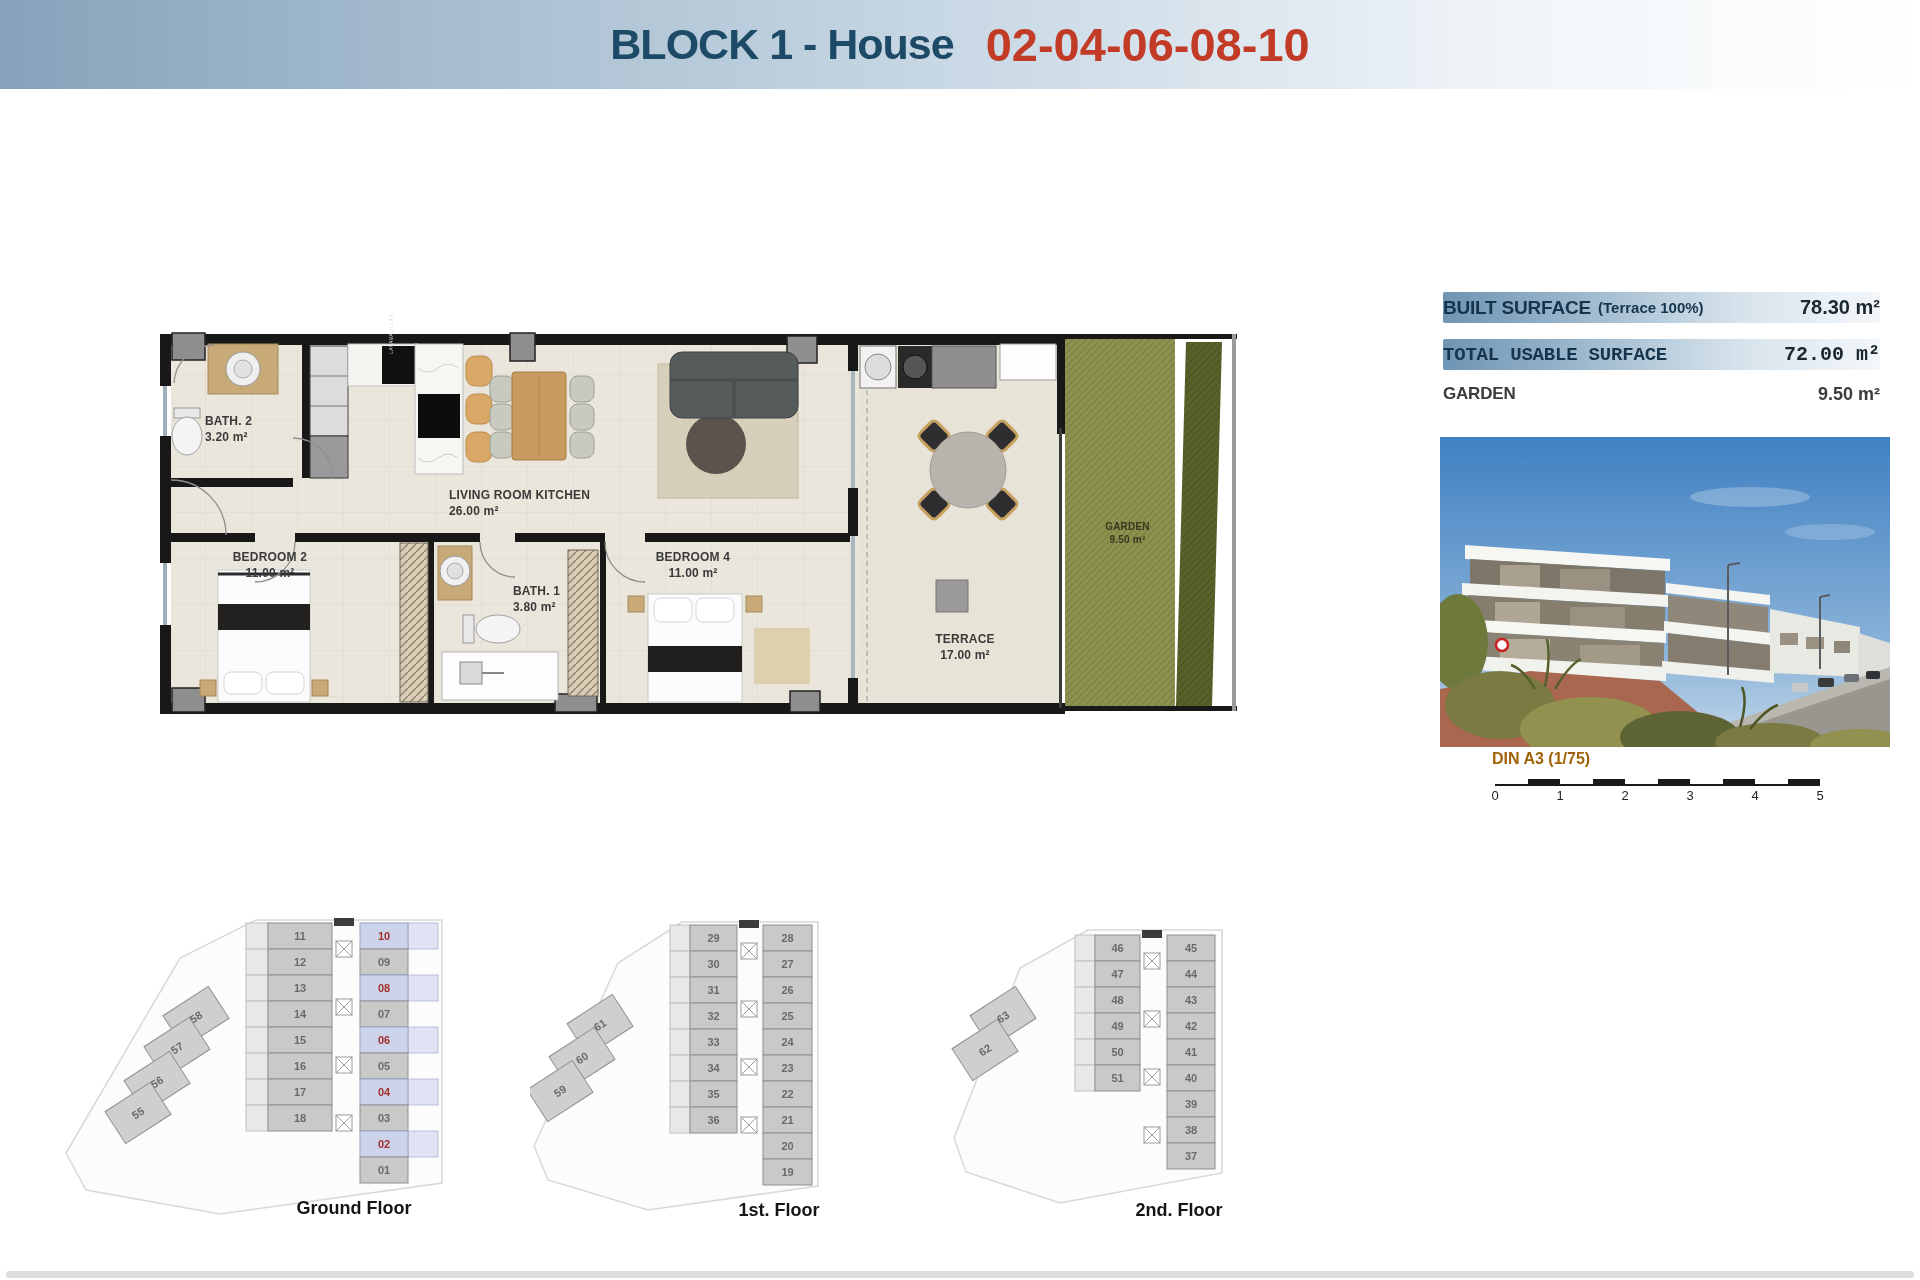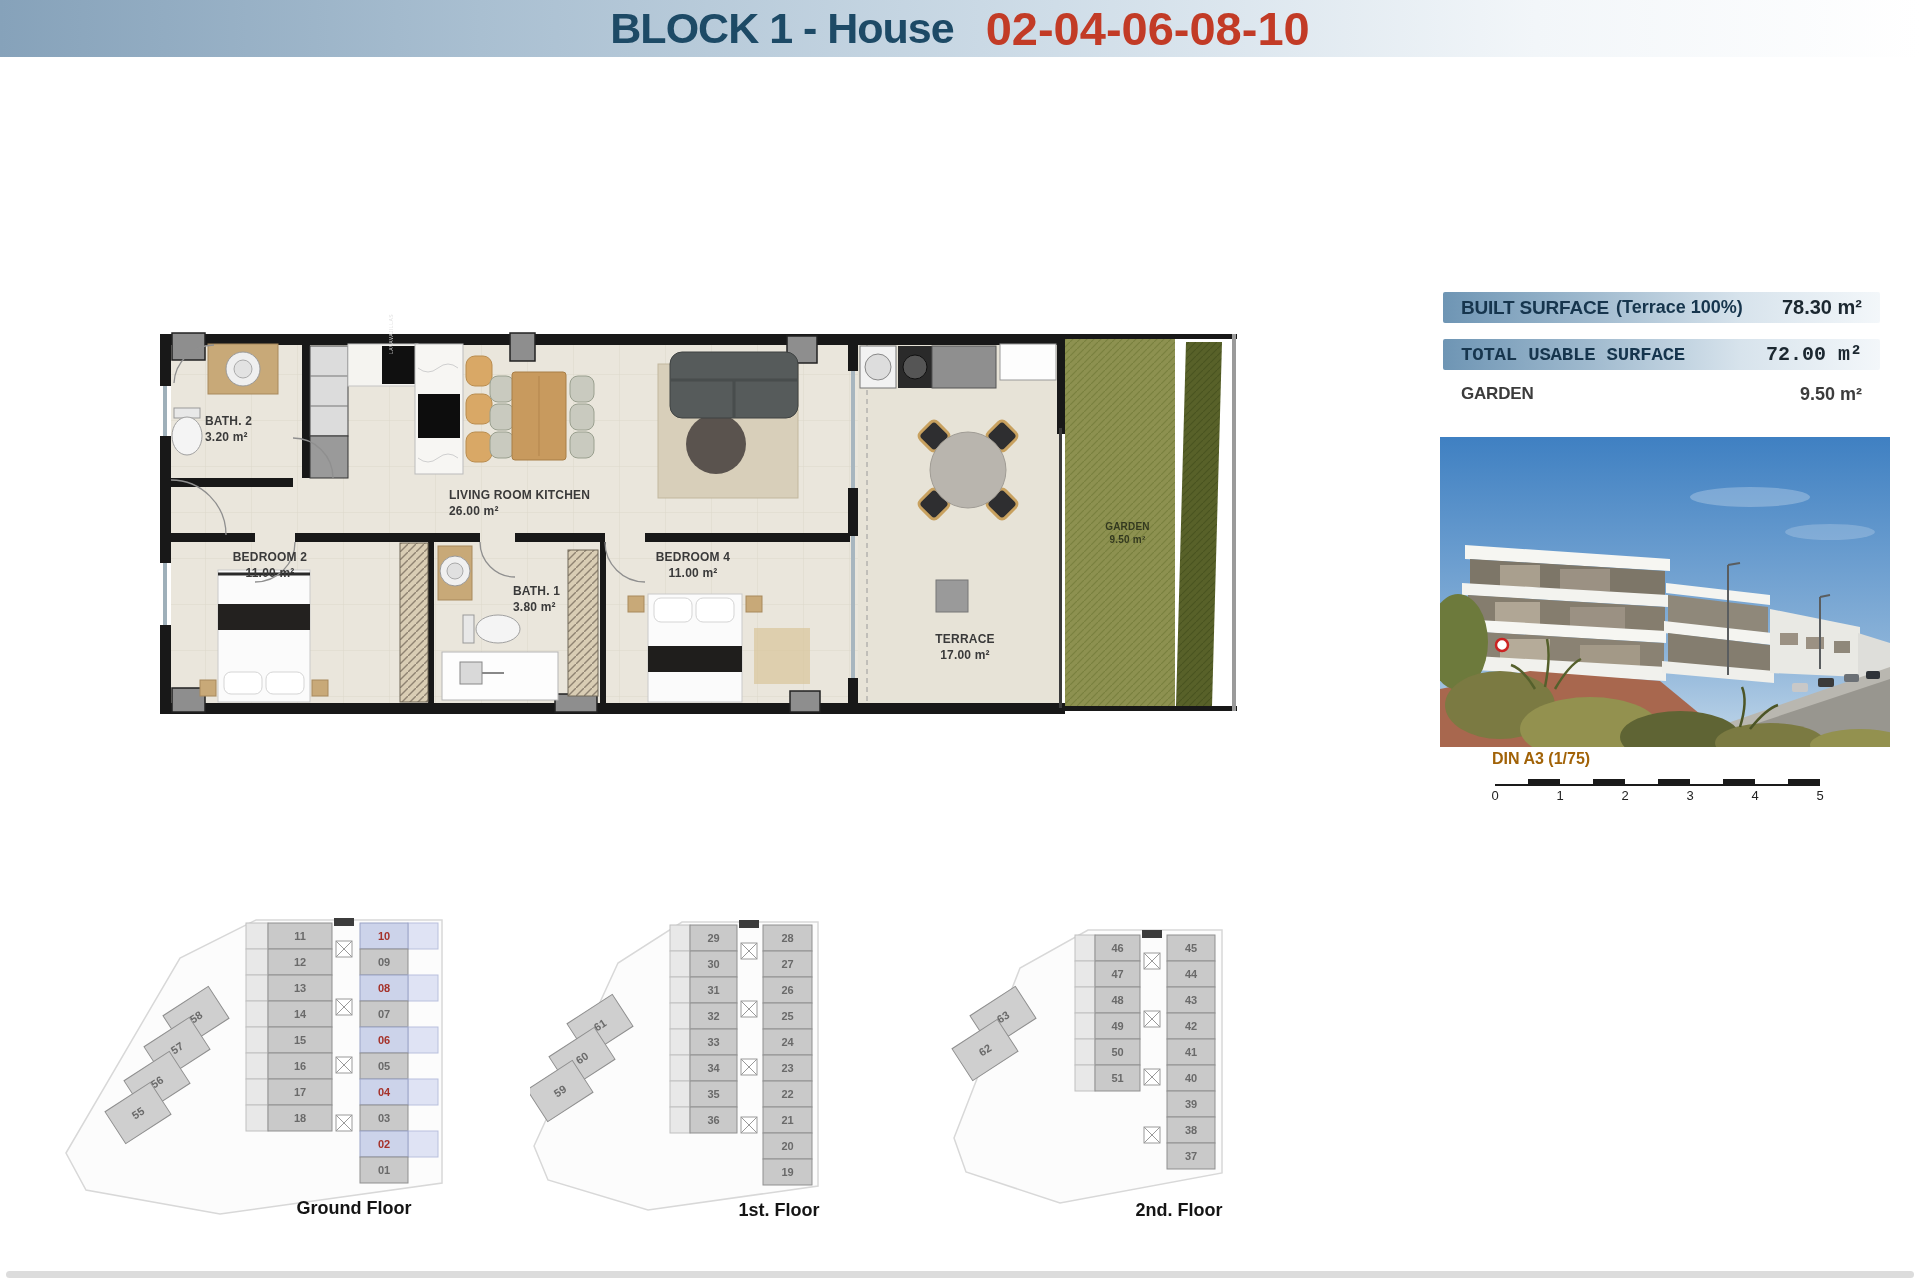--- a/index.html
+++ b/index.html
@@ -1,38 +1,38 @@
 <!DOCTYPE html>
 <html><head>
 <meta charset="utf-8">
 <style>
   html,body{margin:0;padding:0;background:#fff;}
   body{font-family:"Liberation Sans",sans-serif;}
   #page{position:relative;width:1920px;height:1280px;background:#ffffff;overflow:hidden;}
 
   
-  #header{position:absolute;left:0;top:0;width:1920px;height:57px;
+  #header{position:absolute;left:0;top:0;width:1920px;height:89px;
     background:linear-gradient(90deg,#86a2ba 0%,#a9bfd1 25%,#cfdde8 55%,#f2f6f9 80%,#ffffff 100%);
     display:flex;align-items:center;justify-content:center;}
   #header .t1{color:#1d4a66;font-size:43px;font-weight:bold;letter-spacing:-1px;}
   #header .t2{color:#c23b26;font-size:47px;font-weight:bold;margin-left:32px;letter-spacing:0px;}
 
   
   #plan{position:absolute;left:160px;top:328px;width:1085px;height:392px;}
   #plan svg{position:absolute;left:0;top:0;}
   .lbl{position:absolute;font-size:12px;font-weight:600;color:#3a3a3a;line-height:1.3;letter-spacing:.2px;white-space:nowrap;}
   .lbl.center{text-align:center;}
   .lbl .area{font-weight:600;}
   #dw-label{position:absolute;left:228px;top:26px;font-size:5px;color:#ddd;transform:rotate(-90deg);transform-origin:left top;letter-spacing:.5px;}
 
   
-  .srow{position:absolute;left:1443px;width:437px;height:31px;display:flex;align-items:center;padding:0 18px;box-sizing:border-box;}
+  .srow{position:absolute;left:1443px;width:437px;height:31px;display:flex;align-items:center;padding:0 0;box-sizing:border-box;}
   .srow.bar{background:linear-gradient(90deg,#6e95b4 0%,#9db8cd 32%,#d7e3ec 68%,#f3f7fa 100%);border-radius:2px;}
   .srow .lab{font-weight:bold;font-size:19px;color:#16354d;letter-spacing:-.2px;}
-  .srow .note{font-size:18px;color:#16354d;margin-left:7px;font-weight:600;}
+  .srow .note{font-size:15px;color:#16354d;margin-left:7px;font-weight:600;}
   .srow .val{margin-left:auto;font-weight:bold;font-size:20px;color:#1b2730;}
   #srow3 .lab{font-weight:600;font-size:17px;color:#3c3c3c;}
   #srow3 .val{font-weight:600;font-size:18px;color:#3c3c3c;}
 
   
   #photo{position:absolute;left:1440px;top:437px;width:450px;height:310px;}
 
   
   #scale-label{position:absolute;left:1492px;top:750px;font-size:16px;font-weight:600;color:#a16207;}
   #scale-bar{position:absolute;left:1495px;top:779px;width:325px;height:7px;}

